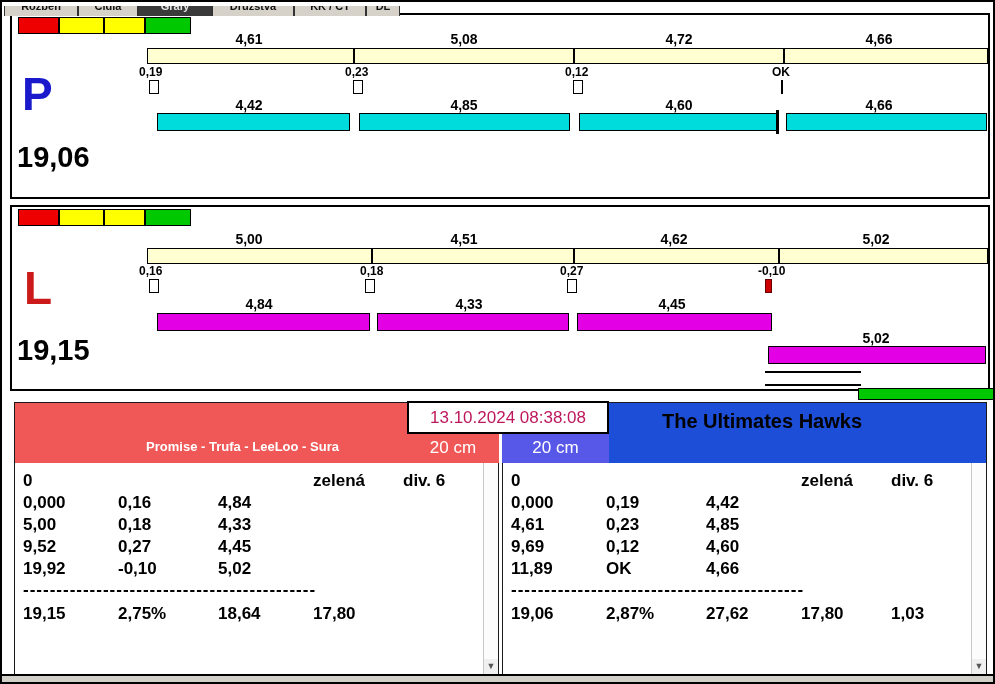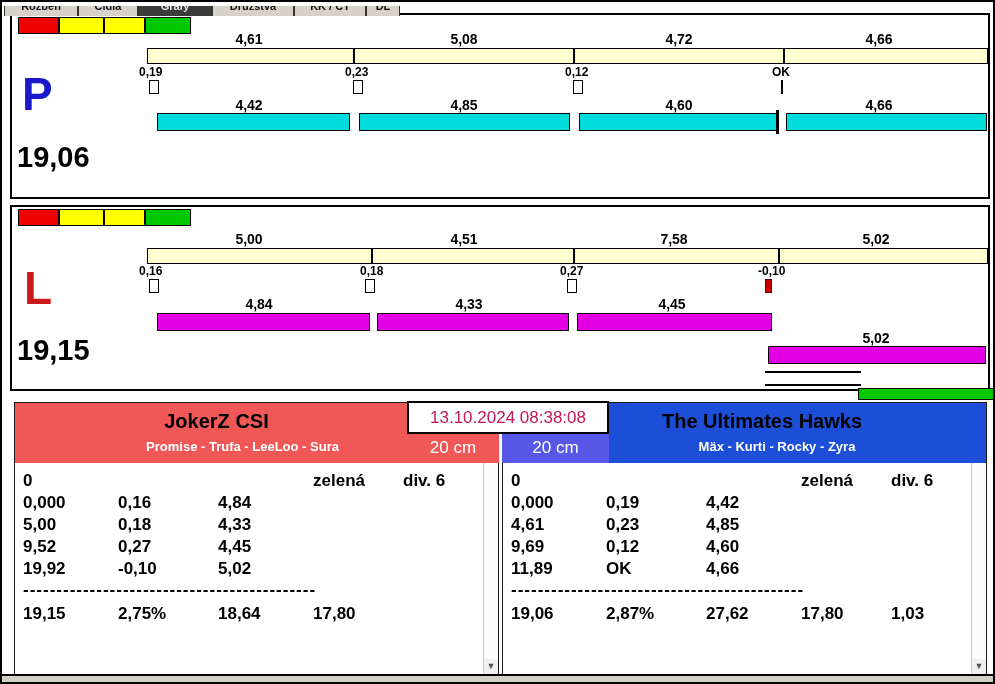--- a/index.html
+++ b/index.html
@@ -109,21 +109,21 @@
     <div class="statuslight" style="left: 6px; width: 41px; background-color: rgb(238, 0, 0);"></div>
     <div class="statuslight" style="left: 47px; width: 45px; background-color: rgb(255, 255, 0);"></div>
     <div class="statuslight" style="left: 92px; width: 41px; background-color: rgb(255, 255, 0);"></div>
     <div class="statuslight" style="left: 133px; width: 46px; background-color: rgb(0, 200, 0);"></div>
 
     <div class="lane-letter" style="left:12px;top:58px;color:#cc1a1a;">L</div>
     <div class="lane-total" style="left:5px;top:129px;">19,15</div>
 
     <div class="split-label" style="left:195px;top:24px;">5,00</div>
     <div class="split-label" style="left:410px;top:24px;">4,51</div>
-    <div class="split-label" style="left:620px;top:24px;">7,58</div>
+    <div class="split-label" style="left:620px;top:24px;">4,62</div>
     <div class="split-label" style="left:822px;top:24px;">5,02</div>
 
     <div class="track" style="top: 41px; background-color: rgb(255, 255, 210);">
       <div class="tick" style="left:223px;"></div>
       <div class="tick" style="left:425px;"></div>
       <div class="tick" style="left:630px;"></div>
     </div>
 
     <div class="delta-label" style="left:127px;top:57px;">0,16</div>
     <div class="delta-label" style="left:348px;top:57px;">0,18</div>
@@ -146,21 +146,20 @@
     <div class="split-label" style="left:822px;top:123px;">5,02</div>
     <div class="seg" style="left: 756px; top: 139px; width: 218px; background-color: rgb(228, 0, 228);"></div>
 
     <div class="straybox"></div>
   </div>
 
   <div class="greenbar" style="background-color: rgb(0, 200, 0);"></div>
 
   <div class="team" style="left:12px;">
     <div class="team-header" style="background-color: rgb(240, 88, 88);">
-      <div class="team-title" style="padding-right:80px;">JokerZ CSI</div>
       <div class="team-dogs" style="padding-right:28px;">Promise - Trufa - LeeLoo - Sura</div>
     </div>
     <div class="team-body">
       <div class="trow">
         <span>0</span>
         <span></span>
           <span></span>
         <span>zelená</span>
         <span>div. 6</span>
       </div>
@@ -202,21 +201,20 @@
       </div>
       <div class="vscroll">
         <div class="down">▼</div>
       </div>
     </div>
   </div>
 
   <div class="team" style="left:500px;">
     <div class="team-header" style="background-color: #1d4ed8;">
       <div class="team-title" style="padding-left:35px;">The Ultimates Hawks</div>
-      <div class="team-dogs" style="padding-left:65px;">Mäx - Kurti - Rocky - Zyra</div>
     </div>
     <div class="team-body">
       <div class="trow">
         <span>0</span>
         <span></span>
           <span></span>
         <span>zelená</span>
         <span>div. 6</span>
       </div>
       <div class="trow">

